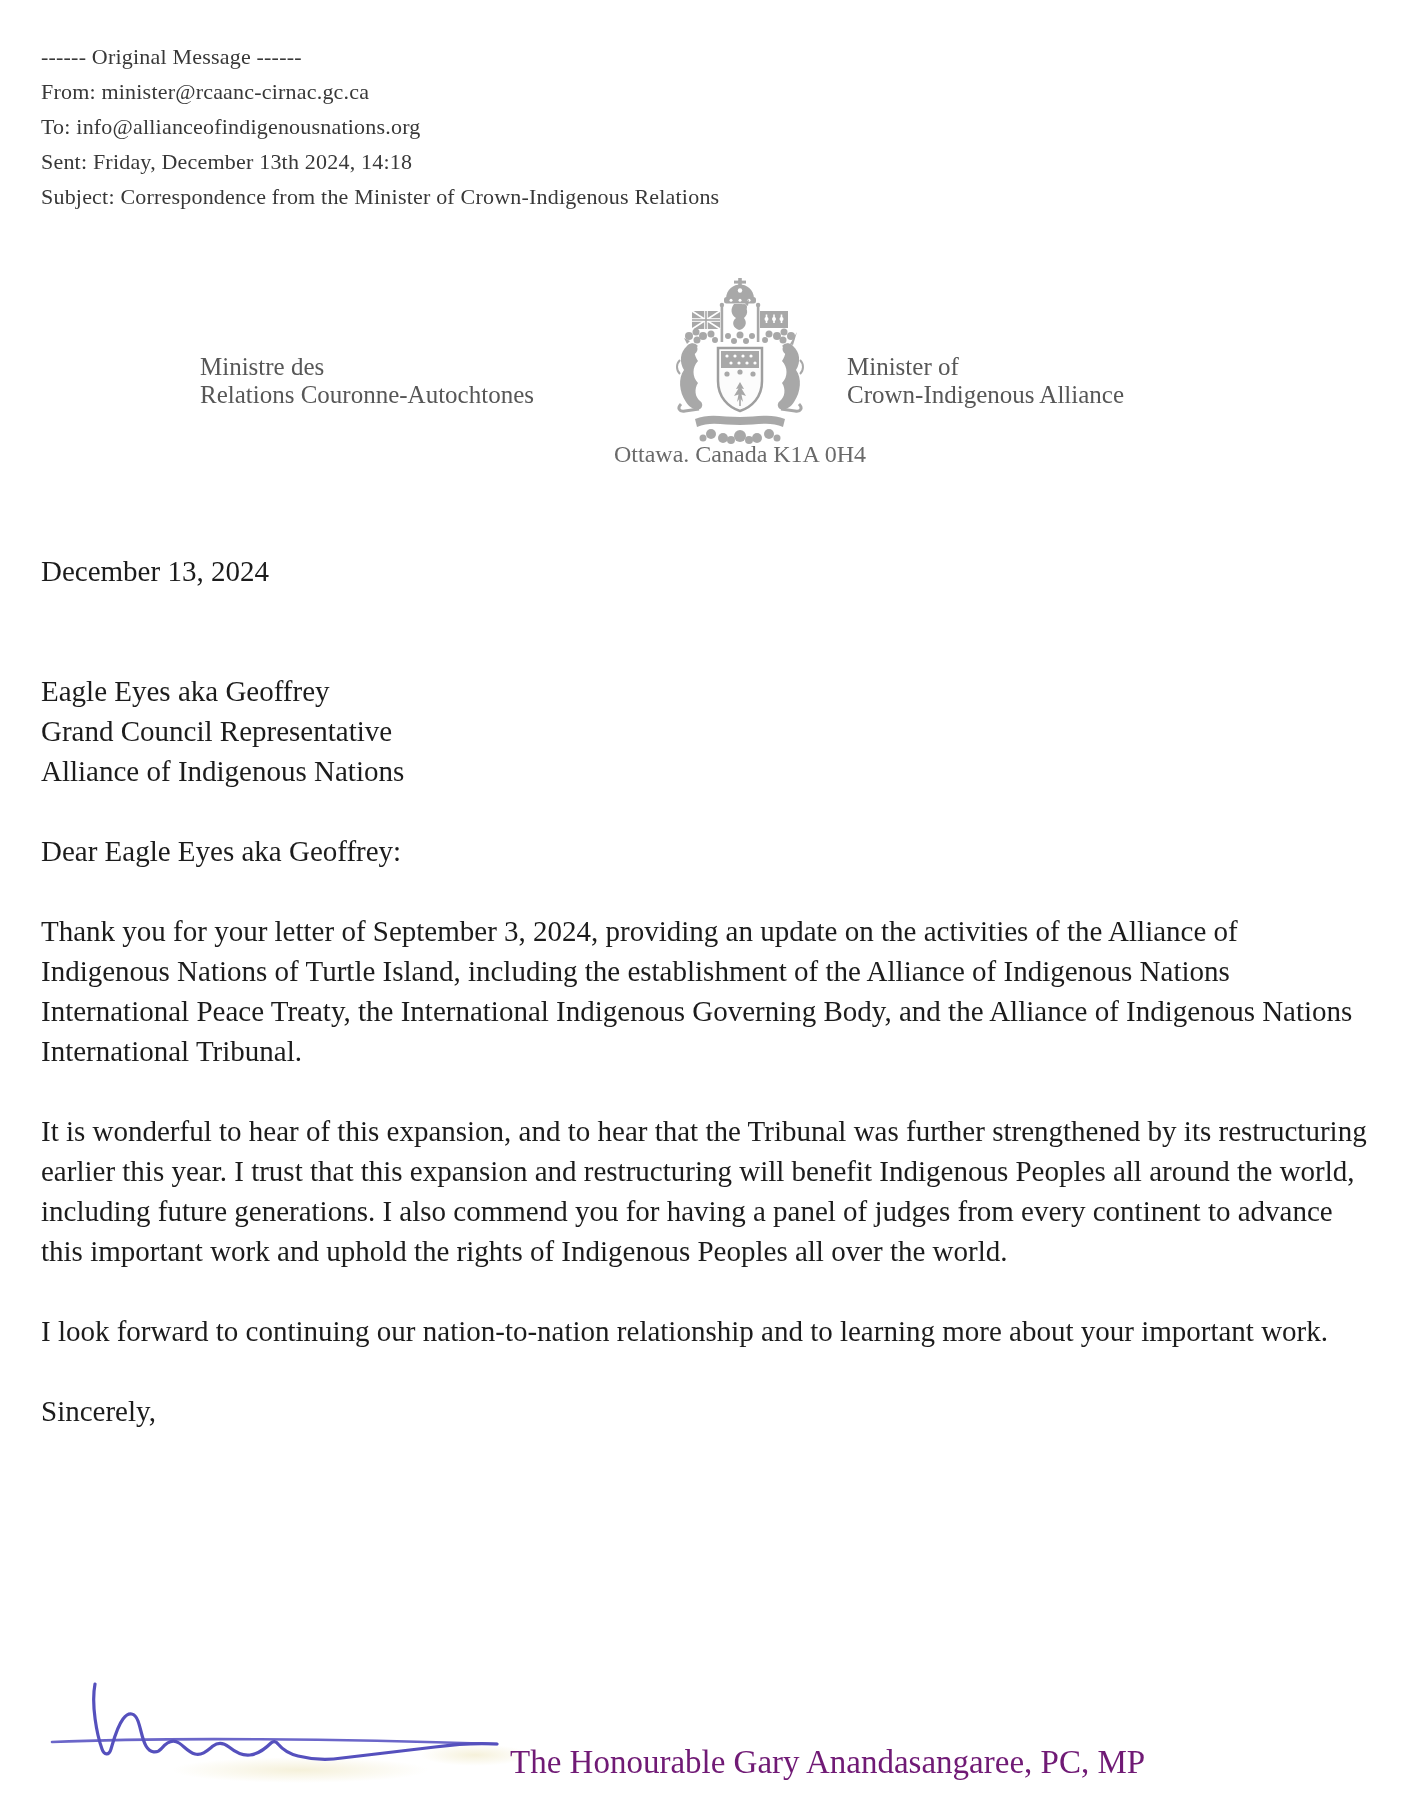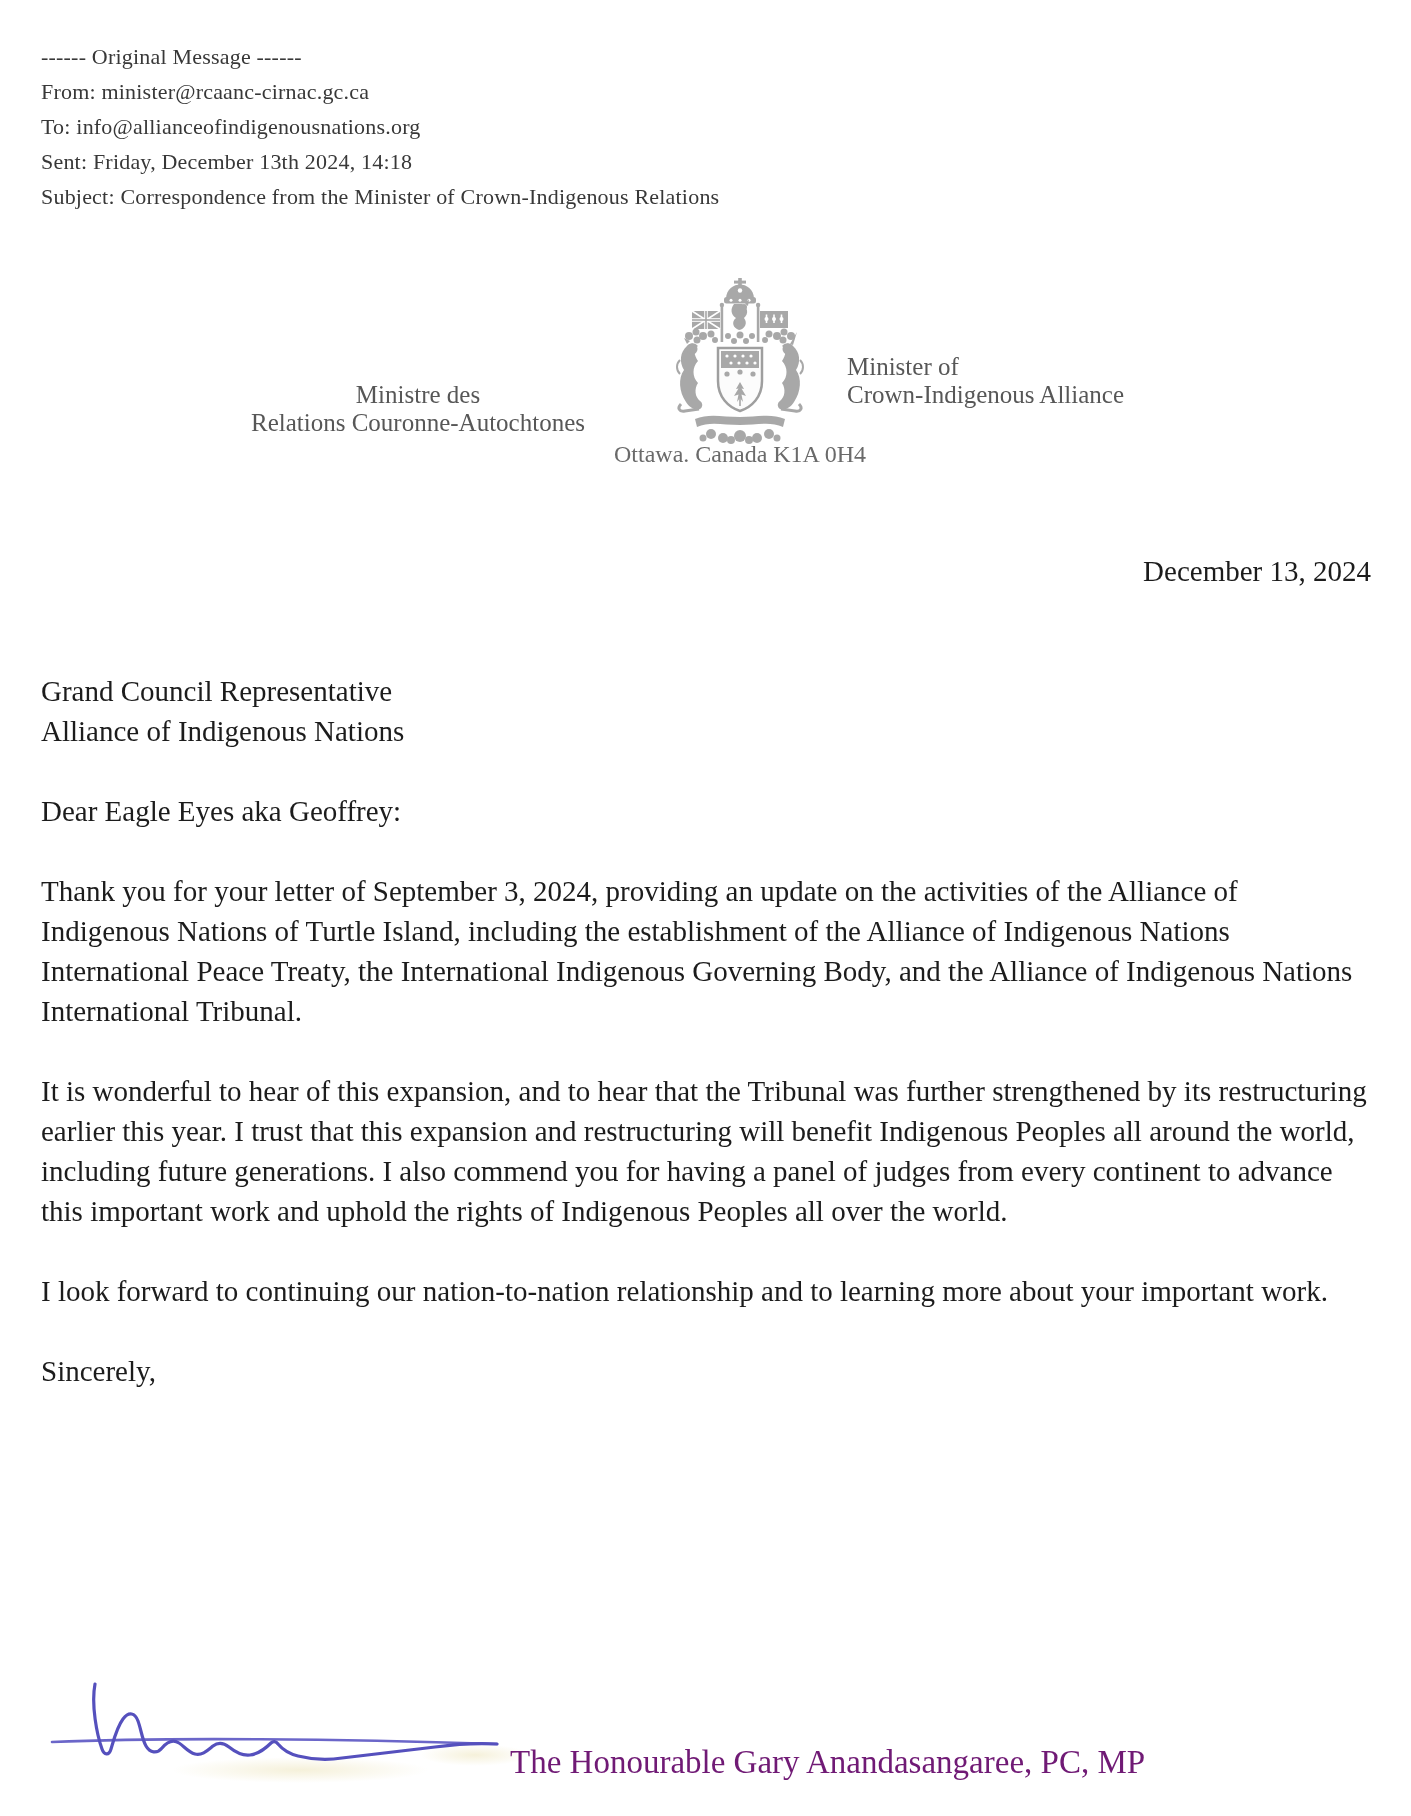--- a/index.html
+++ b/index.html
@@ -8,34 +8,34 @@
     font-family:Liberation Serif, serif;color:#1c1c1c;overflow:hidden;
   }
   
   .email-header{
     position:absolute;left:41px;top:39px;
     font-size:22px;line-height:35px;color:#383838;letter-spacing:.2px;
     white-space:nowrap;
   }
   
   .lh-col{position:absolute;top:353px;font-size:25px;line-height:28px;color:#575757;}
-  .lh-fr{left:200px;width:436px;text-align:center;margin-top:28px;}
+  .lh-fr{left:200px;width:436px;text-align:left;}
   .lh-en{left:847px;text-align:left;}
   .lh-address{
     position:absolute;left:578px;top:441px;width:324px;text-align:center;
     font-size:24px;color:#6a6a6a;white-space:nowrap;
   }
   .crest{position:absolute;left:673px;top:278px;opacity:.95;}
   
   .letter-body{
     position:absolute;left:41px;top:551px;width:1330px;
     font-size:29px;line-height:40px;color:#1c1c1c;
   }
   .letter-body p{margin:0 0 40px 0;}
-  p.date-line{margin-bottom:80px;text-align:right;}
+  p.date-line{margin-bottom:80px;}
   p.recipient-block{margin-bottom:80px;}
   p.closing-line{margin-bottom:0;}
   
   .sig-svg{position:absolute;left:45px;top:1655px;}
   .signer{
     position:absolute;left:510px;top:1744px;font-size:33px;color:#701a75;
     white-space:nowrap;
   }
   .smudge{position:absolute;border-radius:50%;
     background:radial-gradient(ellipse at center, rgba(240,233,198,.65), rgba(240,233,198,0) 70%);}
@@ -162,20 +162,21 @@
     <div>Crown-Indigenous Alliance</div>
   </div>
 
   <div class="lh-address">Ottawa. Canada K1A 0H4</div>
 
   <div class="letter-body">
     <p class="date-line">December 13, 2024</p>
 
     <p class="recipient-block">
       </p>
+      <div>Eagle Eyes aka Geoffrey</div>
       <div>Grand Council Representative</div>
       <div>Alliance of Indigenous Nations</div>
     <p></p>
 
     <p>Dear Eagle Eyes aka Geoffrey:</p>
 
     <p>Thank you for your letter of September 3, 2024, providing an update on the activities of the Alliance of Indigenous Nations of Turtle Island, including the establishment of the Alliance of Indigenous Nations International Peace Treaty, the International Indigenous Governing Body, and the Alliance of Indigenous Nations International Tribunal.</p>
     <p>It is wonderful to hear of this expansion, and to hear that the Tribunal was further strengthened by its restructuring earlier this year. I trust that this expansion and restructuring will benefit Indigenous Peoples all around the world, including future generations. I also commend you for having a panel of judges from every continent to advance this important work and uphold the rights of Indigenous Peoples all over the world.</p>
     <p>I look forward to continuing our nation-to-nation relationship and to learning more about your important work.</p>
 

